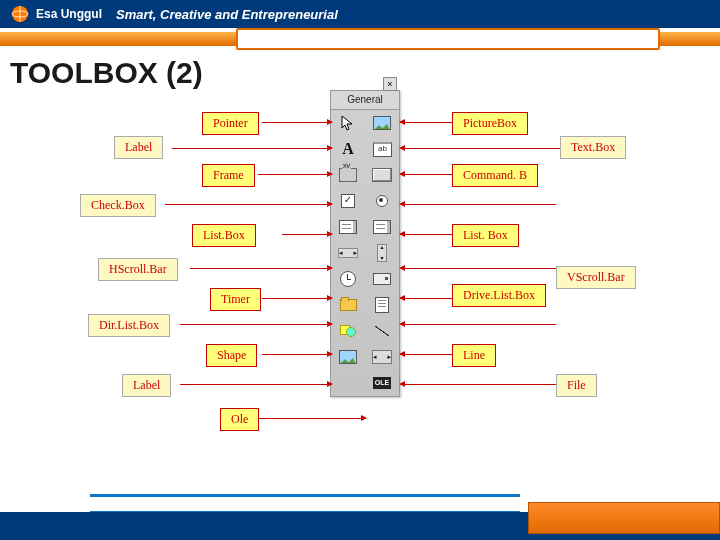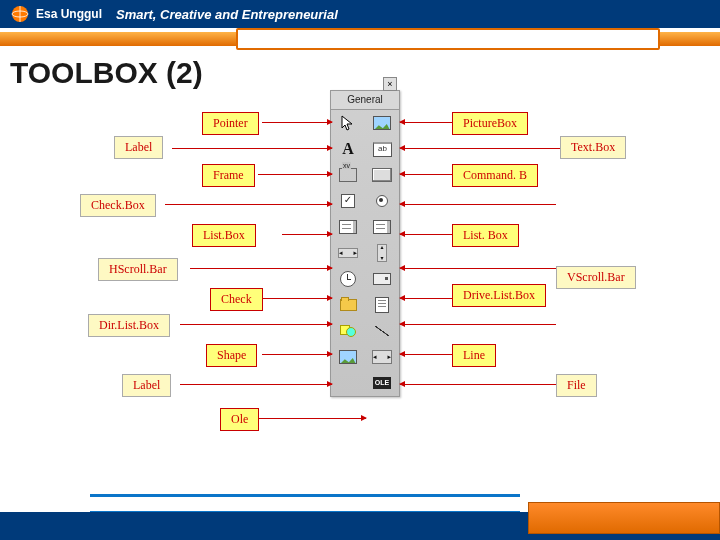--- a/index.html
+++ b/index.html
@@ -363,21 +363,21 @@
 
   <div class="callout alt" style="left:80px;top:104px">Check.Box</div>
   <div class="connector" style="left:165px;top:114px;width:167px"></div>
 
   <div class="callout" style="left:192px;top:134px">List.Box</div>
   <div class="connector" style="left:282px;top:144px;width:50px"></div>
 
   <div class="callout alt" style="left:98px;top:168px">HScroll.Bar</div>
   <div class="connector" style="left:190px;top:178px;width:142px"></div>
 
-  <div class="callout" style="left:210px;top:198px">Check</div>
+  <div class="callout" style="left:210px;top:198px">Timer</div>
   <div class="connector" style="left:262px;top:208px;width:70px"></div>
 
   <div class="callout alt" style="left:88px;top:224px">Dir.List.Box</div>
   <div class="connector" style="left:180px;top:234px;width:152px"></div>
 
   <div class="callout" style="left:206px;top:254px">Shape</div>
   <div class="connector" style="left:262px;top:264px;width:70px"></div>
 
   <div class="callout alt" style="left:122px;top:284px">Label</div>
   <div class="connector" style="left:180px;top:294px;width:152px"></div>

